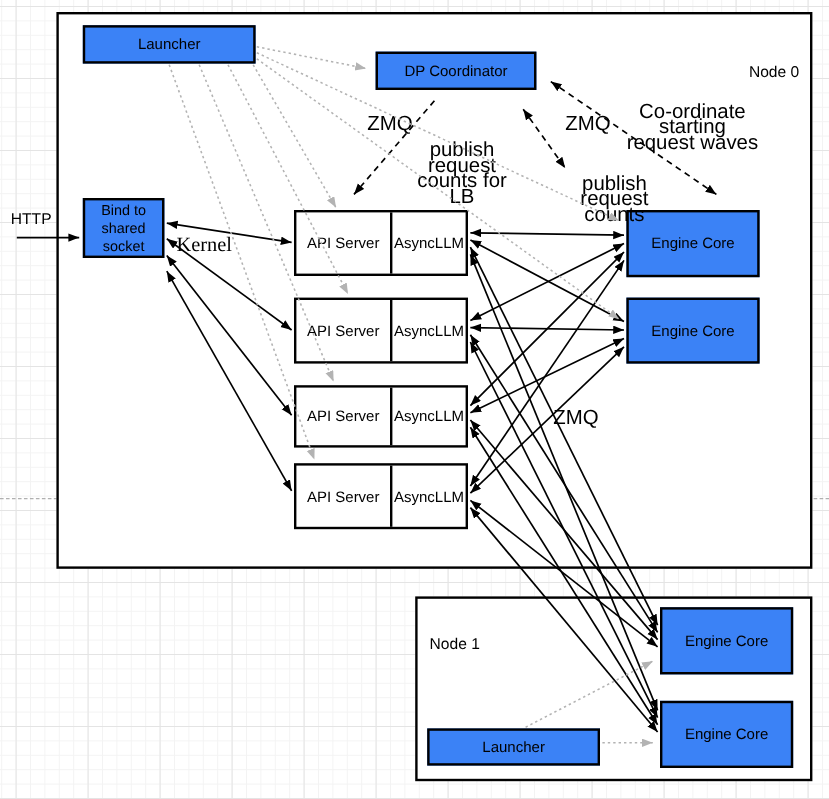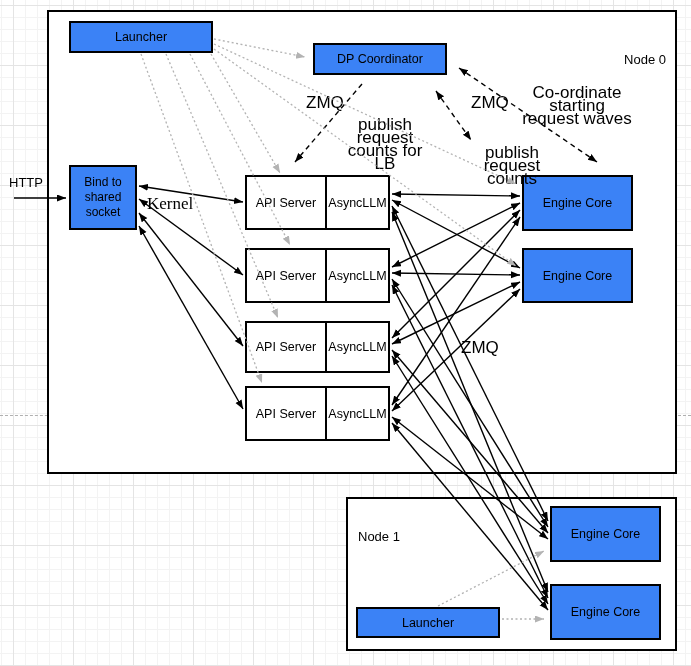--- a/index.html
+++ b/index.html
@@ -34,21 +34,21 @@
 <div class="pageline"></div>
 
 <div class="frame" style="left:47px;top:10px;width:630px;height:464px;"></div>
 <div class="corner-label" style="left:576px;top:17px;width:90px;text-align:right;">Node 0</div>
 
 <div class="frame" style="left:346px;top:497px;width:331px;height:154px;"></div>
 <div class="corner-label" style="left:358px;top:494px;width:80px;">Node 1</div>
 
 <div class="box" style="left:69px;top:21px;width:144px;height:32px;">Launcher</div>
 <div class="box" style="left:313px;top:43px;width:134px;height:32px;text-align:right;">DP Coordinator</div>
-<div class="box" style="left:69px;top:165px;width:68px;height:65px;font-size:12px;line-height:15px;">
+<div class="box" style="left:69px;top:165px;width:68px;height:50px;font-size:12px;line-height:15px;">
   <div>
     <div>Bind to</div>
     <div>shared</div>
     <div>socket</div>
   </div>
 </div>
 
 <div class="apirow" style="left:245px;top:175px;width:145px;height:55px;">
   <div class="cell c1">API Server</div>
   <div class="cell c2">AsyncLLM</div>

